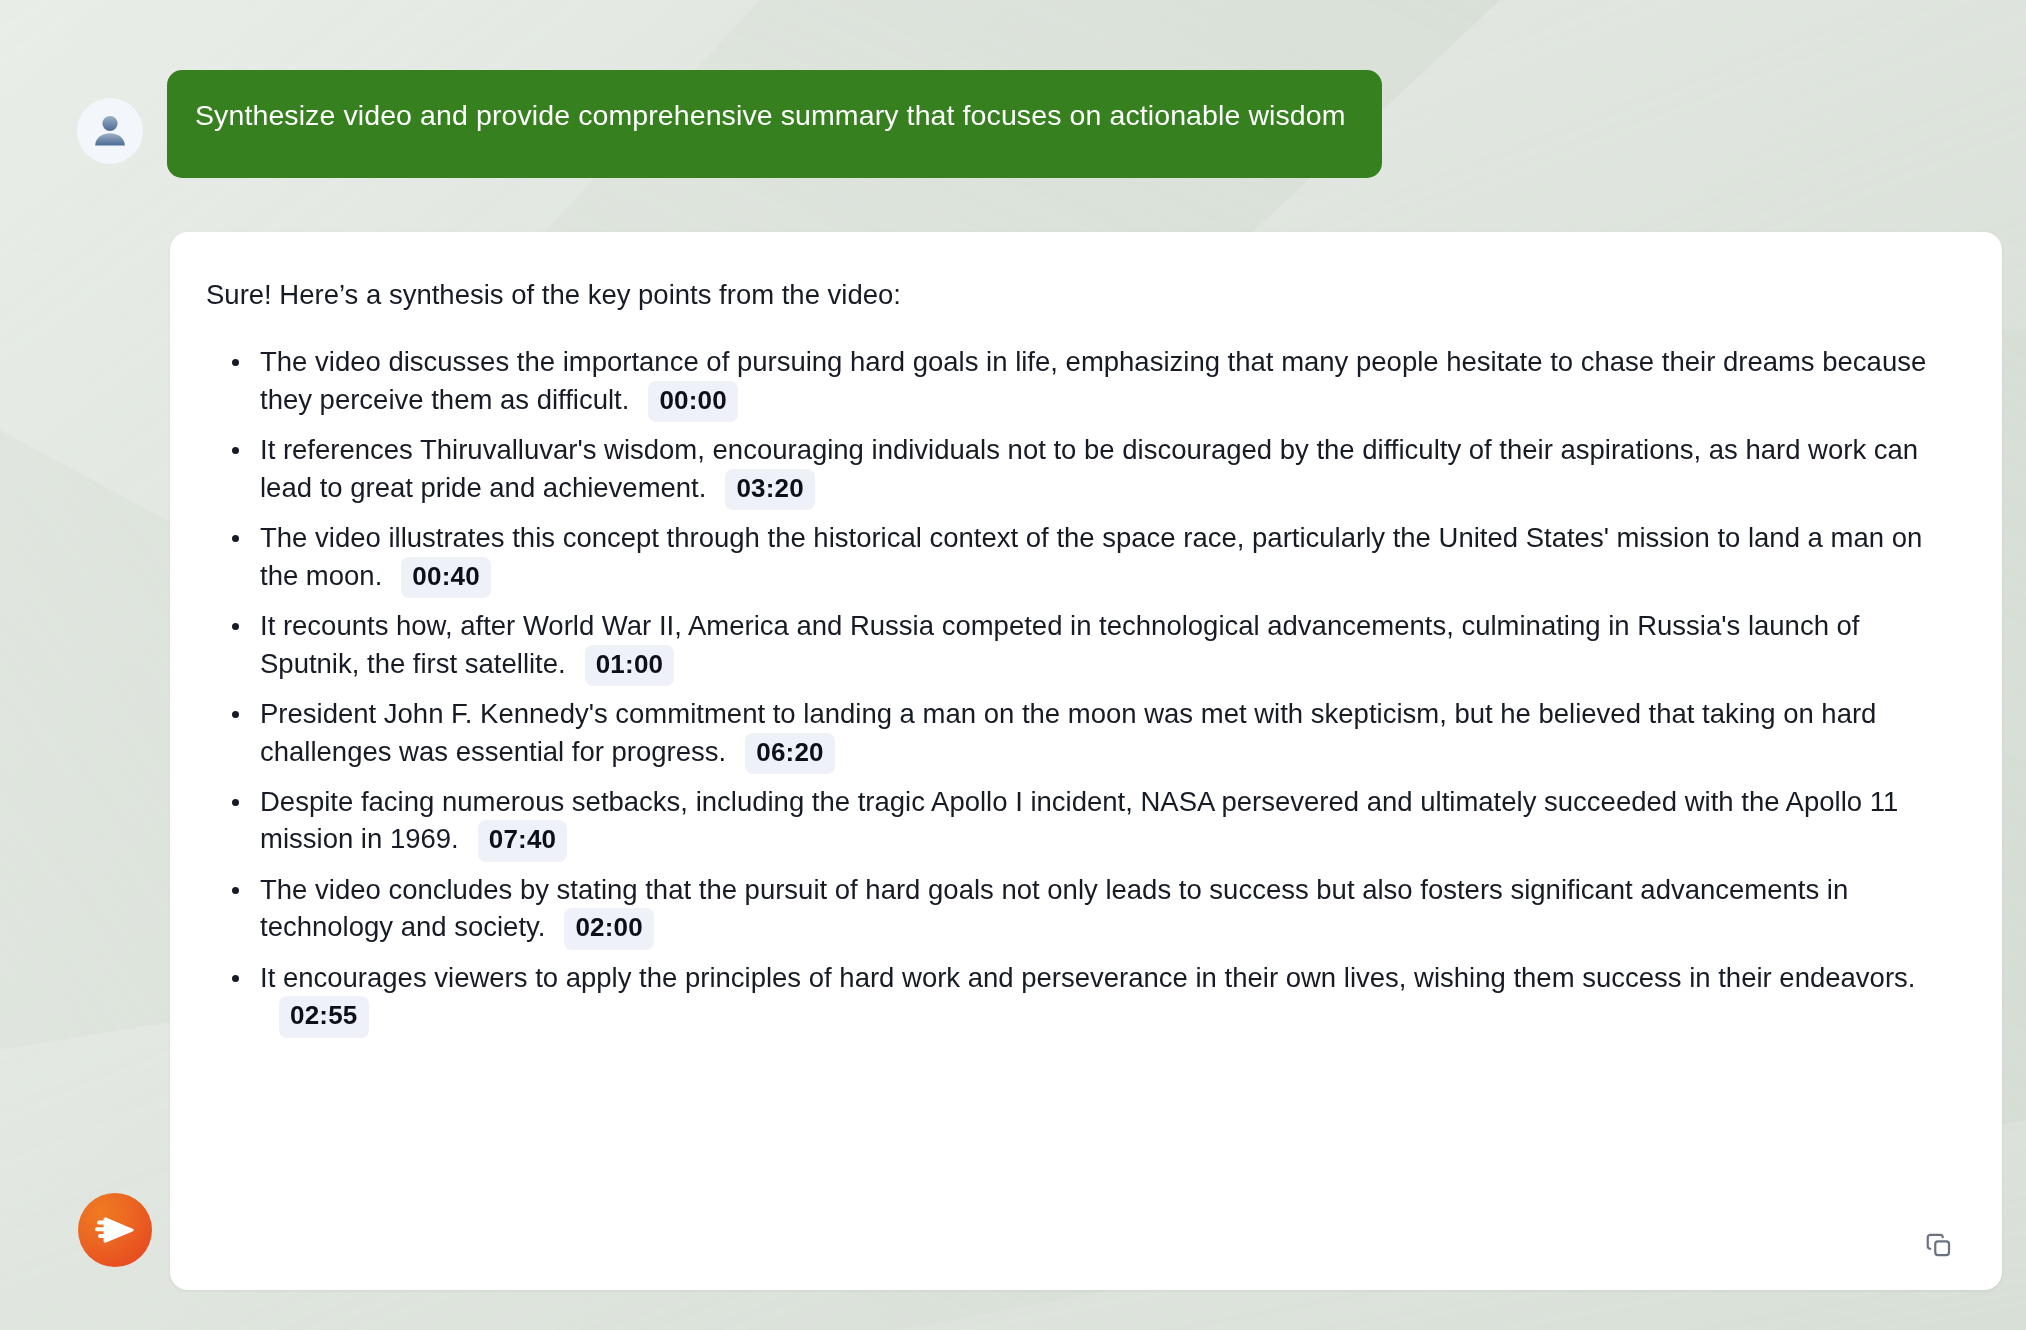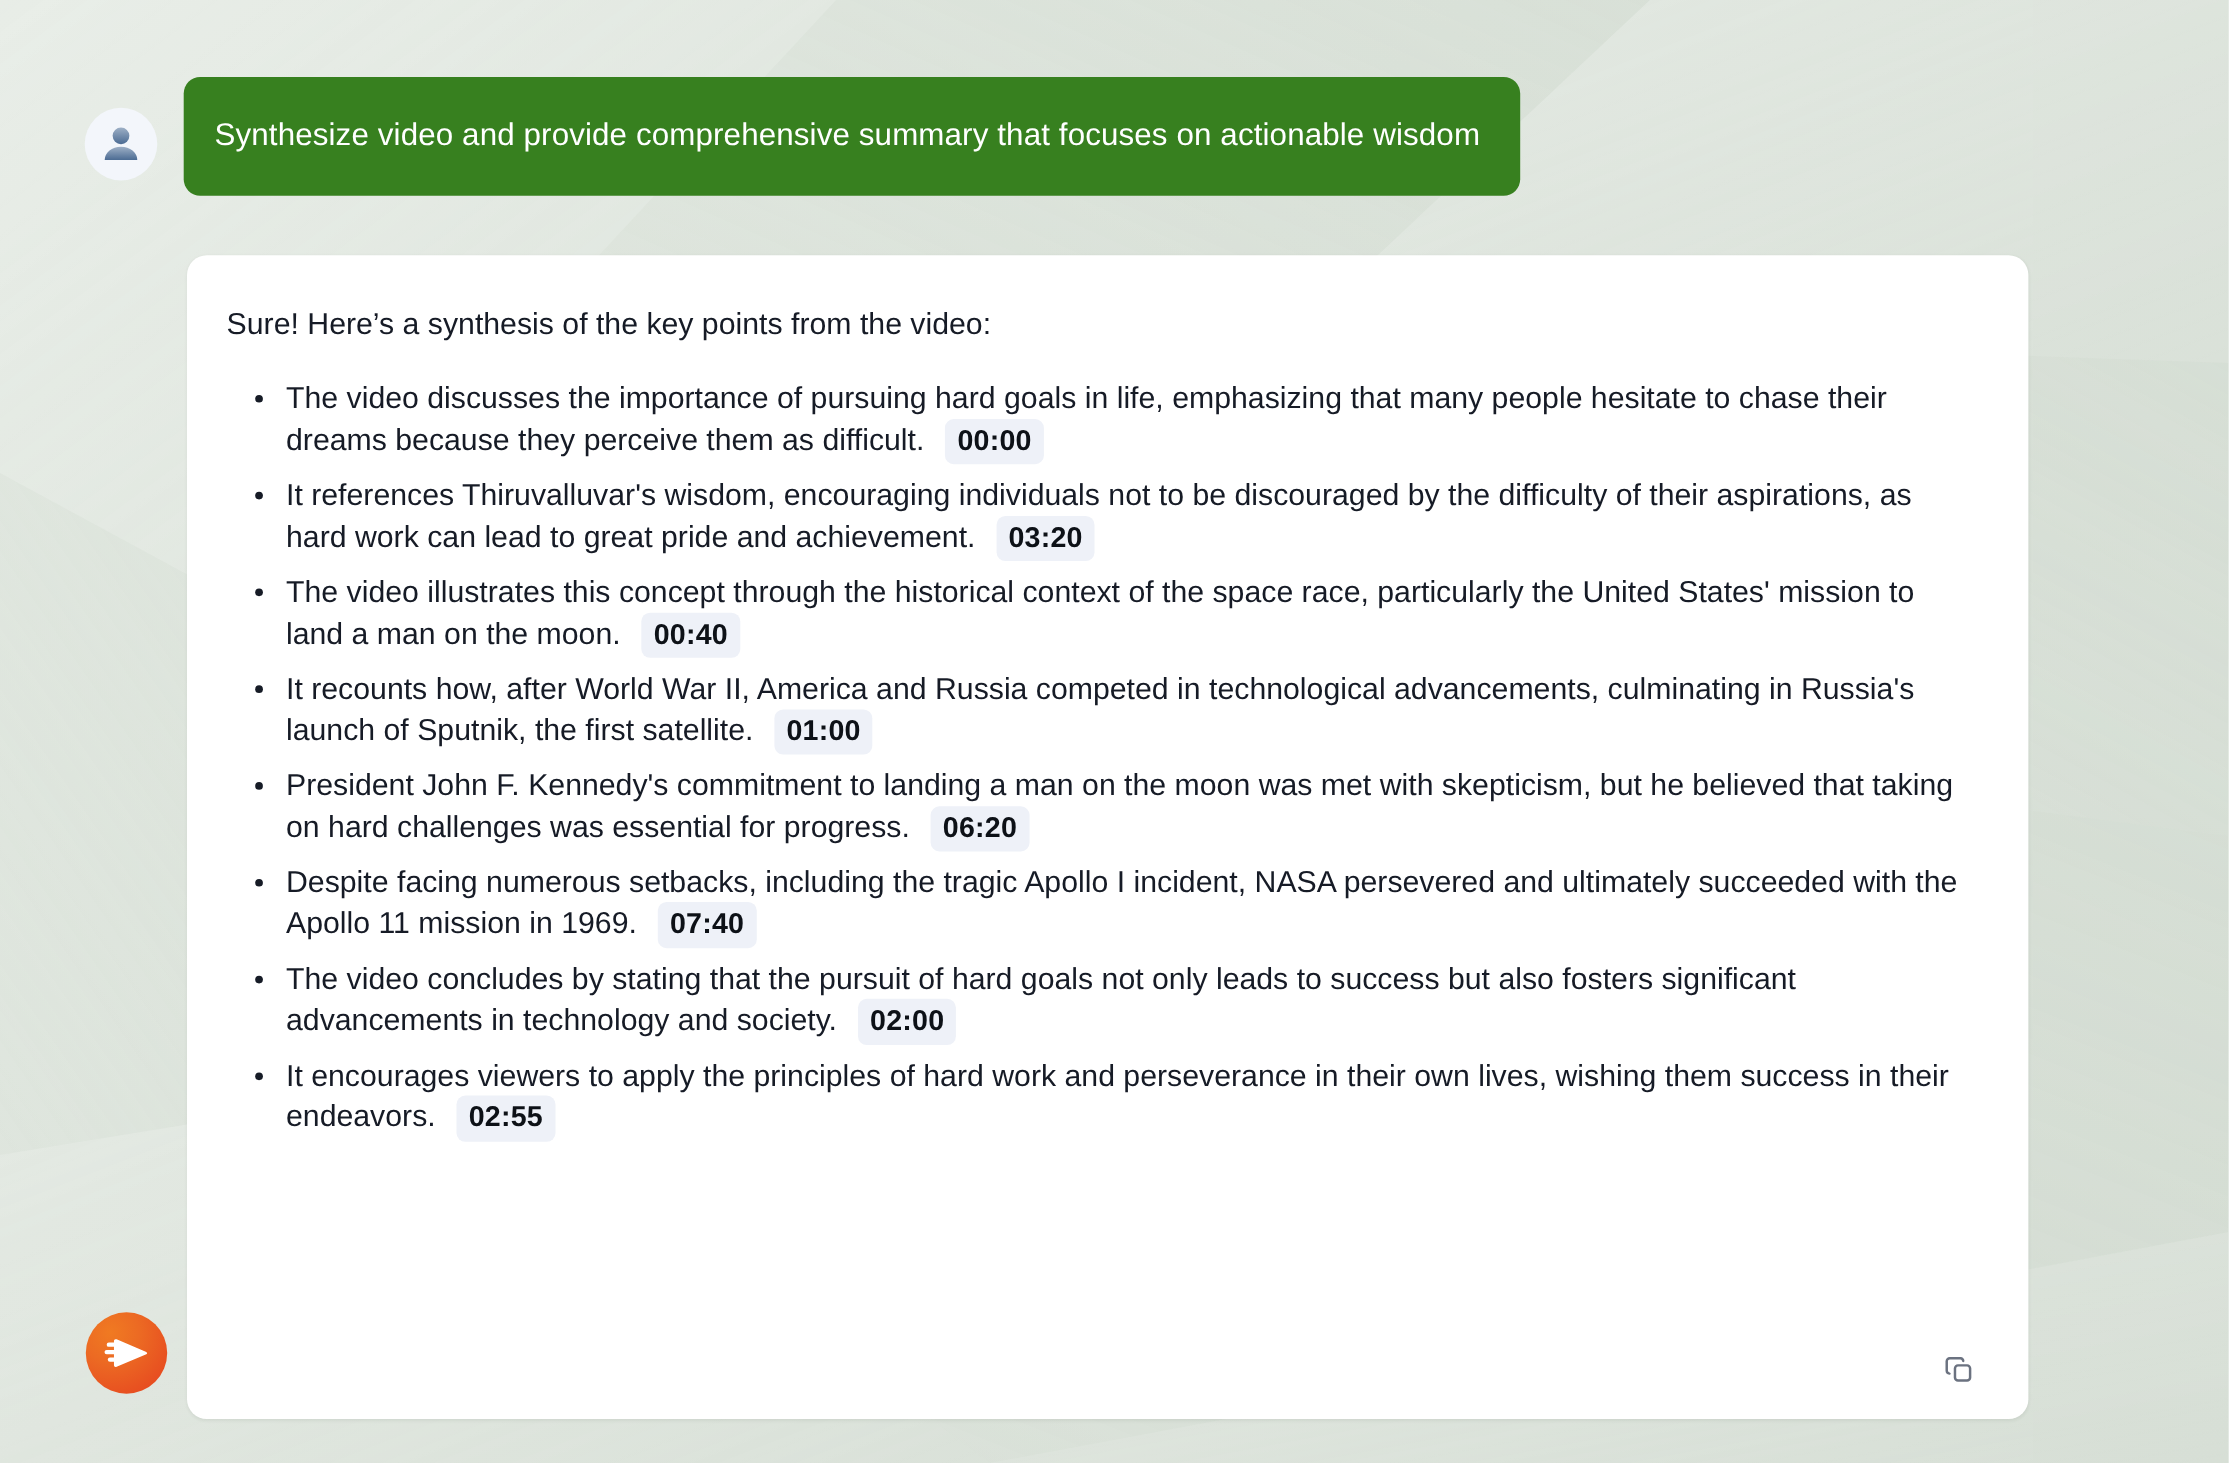--- a/index.html
+++ b/index.html
@@ -63,42 +63,41 @@
 
   #user-bubble {
     margin-left: 24px;
     background: #37801f;
     border-radius: 15px;
     padding: 26px 36px 28px 28px;
     max-width: 1400px;
     box-sizing: border-box;
     min-height: 108px;
     display: flex;
-    align-items: center;
   }
   #user-bubble-text {
     color: #ffffff;
     font-size: 28.5px;
     line-height: 1.35;
     letter-spacing: 0.1px;
     white-space: nowrap;
   }
 
   
   #assistant-row {
     position: absolute;
     left: 70px;
     top: 232px;
     width: 1930px;
   }
   #assistant-card {
     position: absolute;
     left: 100px;
     top: 0;
-    width: 1674px;
+    width: 1832px;
     height: 1058px;
     background: #ffffff;
     border-radius: 18px;
     box-sizing: border-box;
     padding: 44px 58px 40px 28px;
     box-shadow: 0 1px 3px rgba(40,60,40,0.07);
     overflow: hidden;
   }
 
   #bot-avatar {

